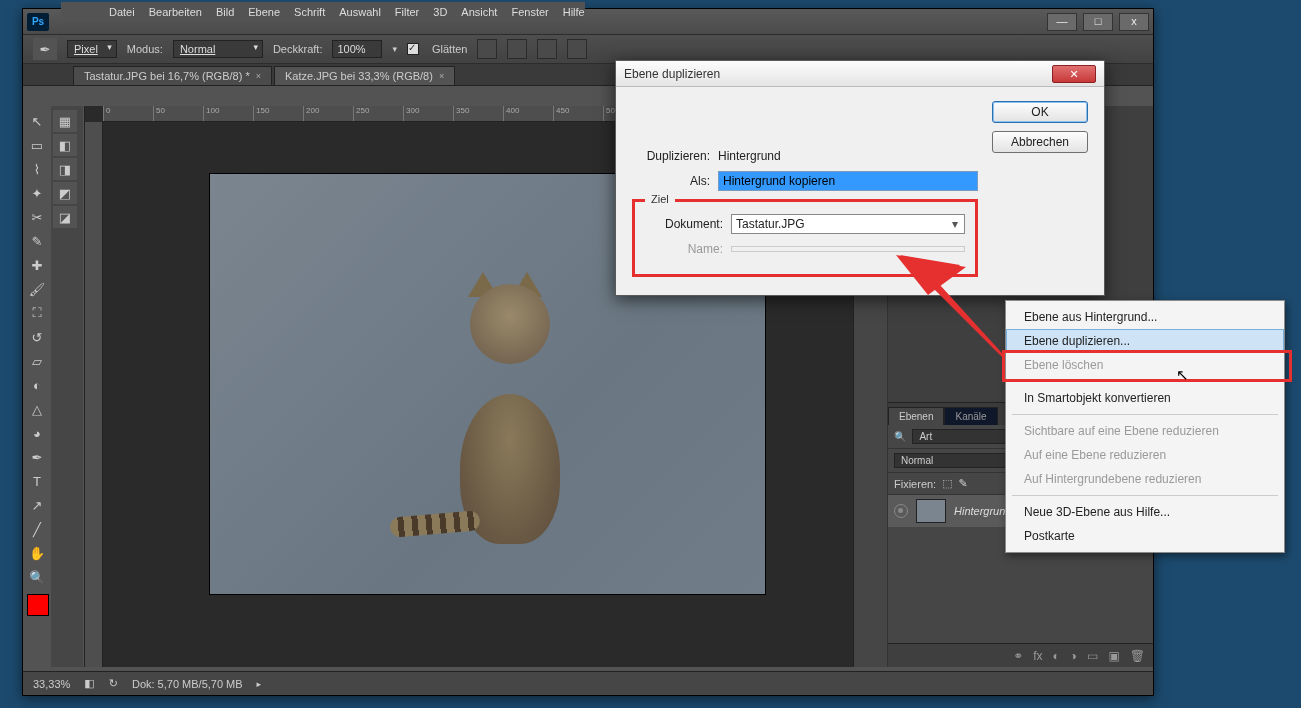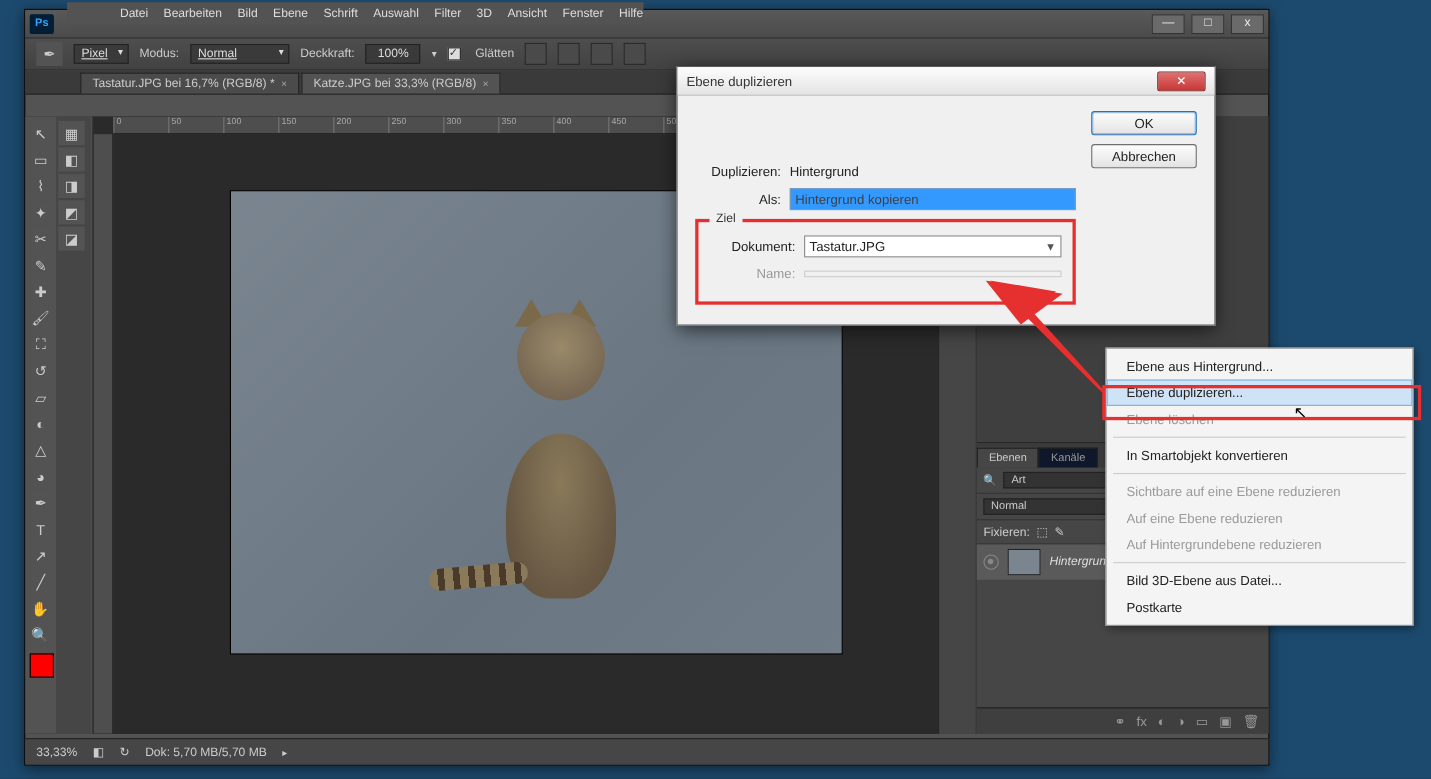--- a/index.html
+++ b/index.html
@@ -11,21 +11,21 @@
   .win-controls { margin-left: auto; display: flex; gap: 6px; }
   .win-btn { width: 30px; height: 18px; background: #6a6a6a; border: 1px solid #333; color: #eee; font-size: 11px; text-align: center; line-height: 15px; cursor: pointer; }
   .win-btn.close { background: #6a6a6a; }
   
   .menubar { height: 20px; background: #535353; display: flex; align-items: center; padding-left: 48px; gap: 14px; color: #ddd; font-size: 11px; margin-top:-20px; position:relative; z-index:2;}
   .menubar span { cursor: pointer; }
   
   .optionsbar { height: 30px; background: linear-gradient(#4e4e4e,#424242); border-top:1px solid #2c2c2c; border-bottom:1px solid #2c2c2c; display:flex; align-items:center; padding:0 10px; gap:10px; color:#ccc; font-size:11px; }
   .opt-dropdown { background:#3a3a3a; border:1px solid #222; padding:2px 18px 2px 6px; color:#ddd; font-size:11px; position:relative;text-decoration:underline; }
   .opt-dropdown::after{content:"▾"; position:absolute; right:4px; top:1px; font-size:9px;}
-  .opt-input { background:#3a3a3a; border:1px solid #222; padding:2px 4px; color:#ddd; width:50px; font-size:11px;text-align:center;}
+  .opt-input { background:#3a3a3a; border:1px solid #222; padding:2px 4px; color:#ddd; width:50px; font-size:11px;}
   .checkbox { width:12px;height:12px;background:#ddd;border:1px solid #222;display:inline-block;vertical-align:middle;margin-right:3px;position:relative;}
   .checkbox::after{content:"✓";position:absolute;font-size:10px;top:-2px;left:0;color:#333;}
   .opt-icon { width:20px;height:20px;background:#4a4a4a;border:1px solid #2a2a2a;}
   
   .doctabs { height:22px; background:#3a3a3a; display:flex; align-items:flex-end; padding-left:50px; border-bottom:1px solid #222;}
   .doctab { background:#4b4b4b; padding:3px 10px; color:#ccc; font-size:11px; border:1px solid #222; border-bottom:none; margin-right:2px; display:flex; align-items:center; gap:6px;}
   .doctab.active { background:#535353; }
   .doctab .x { font-size:9px; color:#aaa; cursor:pointer;}
   
   .workspace { position:absolute; top:97px; left:0; right:0; bottom:28px; background:#2a2a2a; display:flex;}
@@ -70,30 +70,30 @@
   
   .dialog { position:absolute; left:615px; top:60px; width:490px; background:#f0f0f0; border:1px solid #5a5a5a; box-shadow:0 4px 16px rgba(0,0,0,0.6); z-index:50;}
   .dlg-title{height:26px;background:linear-gradient(#fdfdfd,#e4e4e4);border-bottom:1px solid #bbb;display:flex;align-items:center;padding:0 8px;font-size:12px;color:#333;}
   .dlg-close{margin-left:auto;width:44px;height:18px;background:linear-gradient(#e07070,#c83838);border:1px solid #8a2020;border-radius:2px;color:#fff;font-size:11px;text-align:center;line-height:16px;cursor:pointer;}
   .dlg-body{padding:14px 16px 18px 16px;display:flex;gap:14px;font-size:12px;color:#222;}
   .dlg-form{flex:1;margin-top:48px;}
   .dlg-row{display:flex;align-items:center;margin-bottom:8px;gap:8px;}
   .dlg-row label{width:78px;text-align:right;}
   .dlg-row .val{color:#222;}
   .dlg-input{flex:1;border:1px solid #7a9ac0;padding:2px 4px;font-size:12px;background:#fff;}
-  .dlg-input.sel{background:#3399ff;color:#404040;}
+  .dlg-input.sel{background:#3399ff;color:#000000;}
   .dlg-select{flex:1;border:1px solid #888;padding:2px 4px;background:#fff;font-size:12px;position:relative;}
   .dlg-select::after{content:"▾";position:absolute;right:6px;top:2px;color:#555;}
   .fieldset{border:3px solid #e63030;padding:12px 10px 10px 10px;margin-top:6px;position:relative;}
   .fieldset .legend{position:absolute;top:-9px;left:10px;background:#f0f0f0;padding:0 6px;font-size:11px;color:#333;}
   .dlg-buttons{width:96px;display:flex;flex-direction:column;gap:8px;}
   .dlg-btn{height:22px;background:linear-gradient(#fdfdfd,#e3e3e3);border:1px solid #707070;border-radius:3px;font-size:12px;color:#222;cursor:pointer;}
   .dlg-btn.primary{border:1px solid #2a6fb0;box-shadow:inset 0 0 0 1px #8cc0ef;}
   
-  .ctxmenu{position:absolute;left:1005px;top:316px;width:280px;background:#f4f4f4;border:1px solid #8a8a8a;box-shadow:2px 3px 8px rgba(0,0,0,0.45);z-index:60;font-size:12px;color:#222;padding:4px 0;}
+  .ctxmenu{position:absolute;left:1005px;top:300px;width:280px;background:#f4f4f4;border:1px solid #8a8a8a;box-shadow:2px 3px 8px rgba(0,0,0,0.45);z-index:60;font-size:12px;color:#222;padding:4px 0;}
   .ctxitem{padding:5px 18px;white-space:nowrap;}
   .ctxitem.disabled{color:#9a9a9a;}
   .ctxitem.hover{background:#cfe3f7;border:1px solid #7ab0e0;padding:4px 17px;}
   .ctxsep{height:1px;background:#ccc;margin:4px 6px;}
   .ctx-highlight{position:absolute;border:3px solid #e63030;left:1002px;top:350px;width:290px;height:32px;z-index:61;pointer-events:none;}
   
   .arrow{position:absolute;left:870px;top:255px;width:160px;height:120px;z-index:55;pointer-events:none;}
   
   .cursor{position:absolute;left:1176px;top:366px;z-index:70;font-size:15px;color:#000;pointer-events:none;}
 </style>
@@ -315,17 +315,17 @@
   <div class="ctxitem">Ebene aus Hintergrund...</div>
   <div class="ctxitem hover">Ebene duplizieren...</div>
   <div class="ctxitem disabled">Ebene löschen</div>
   <div class="ctxsep"></div>
   <div class="ctxitem">In Smartobjekt konvertieren</div>
   <div class="ctxsep"></div>
   <div class="ctxitem disabled">Sichtbare auf eine Ebene reduzieren</div>
   <div class="ctxitem disabled">Auf eine Ebene reduzieren</div>
   <div class="ctxitem disabled">Auf Hintergrundebene reduzieren</div>
   <div class="ctxsep"></div>
-  <div class="ctxitem">Bild 3D-Ebene aus Datei...</div>
+  <div class="ctxitem">Neue 3D-Ebene aus Hilfe...</div>
   <div class="ctxitem">Postkarte</div>
 </div>
 <div class="ctx-highlight"></div>
 <div class="cursor">↖</div>
 
 </body></html>

